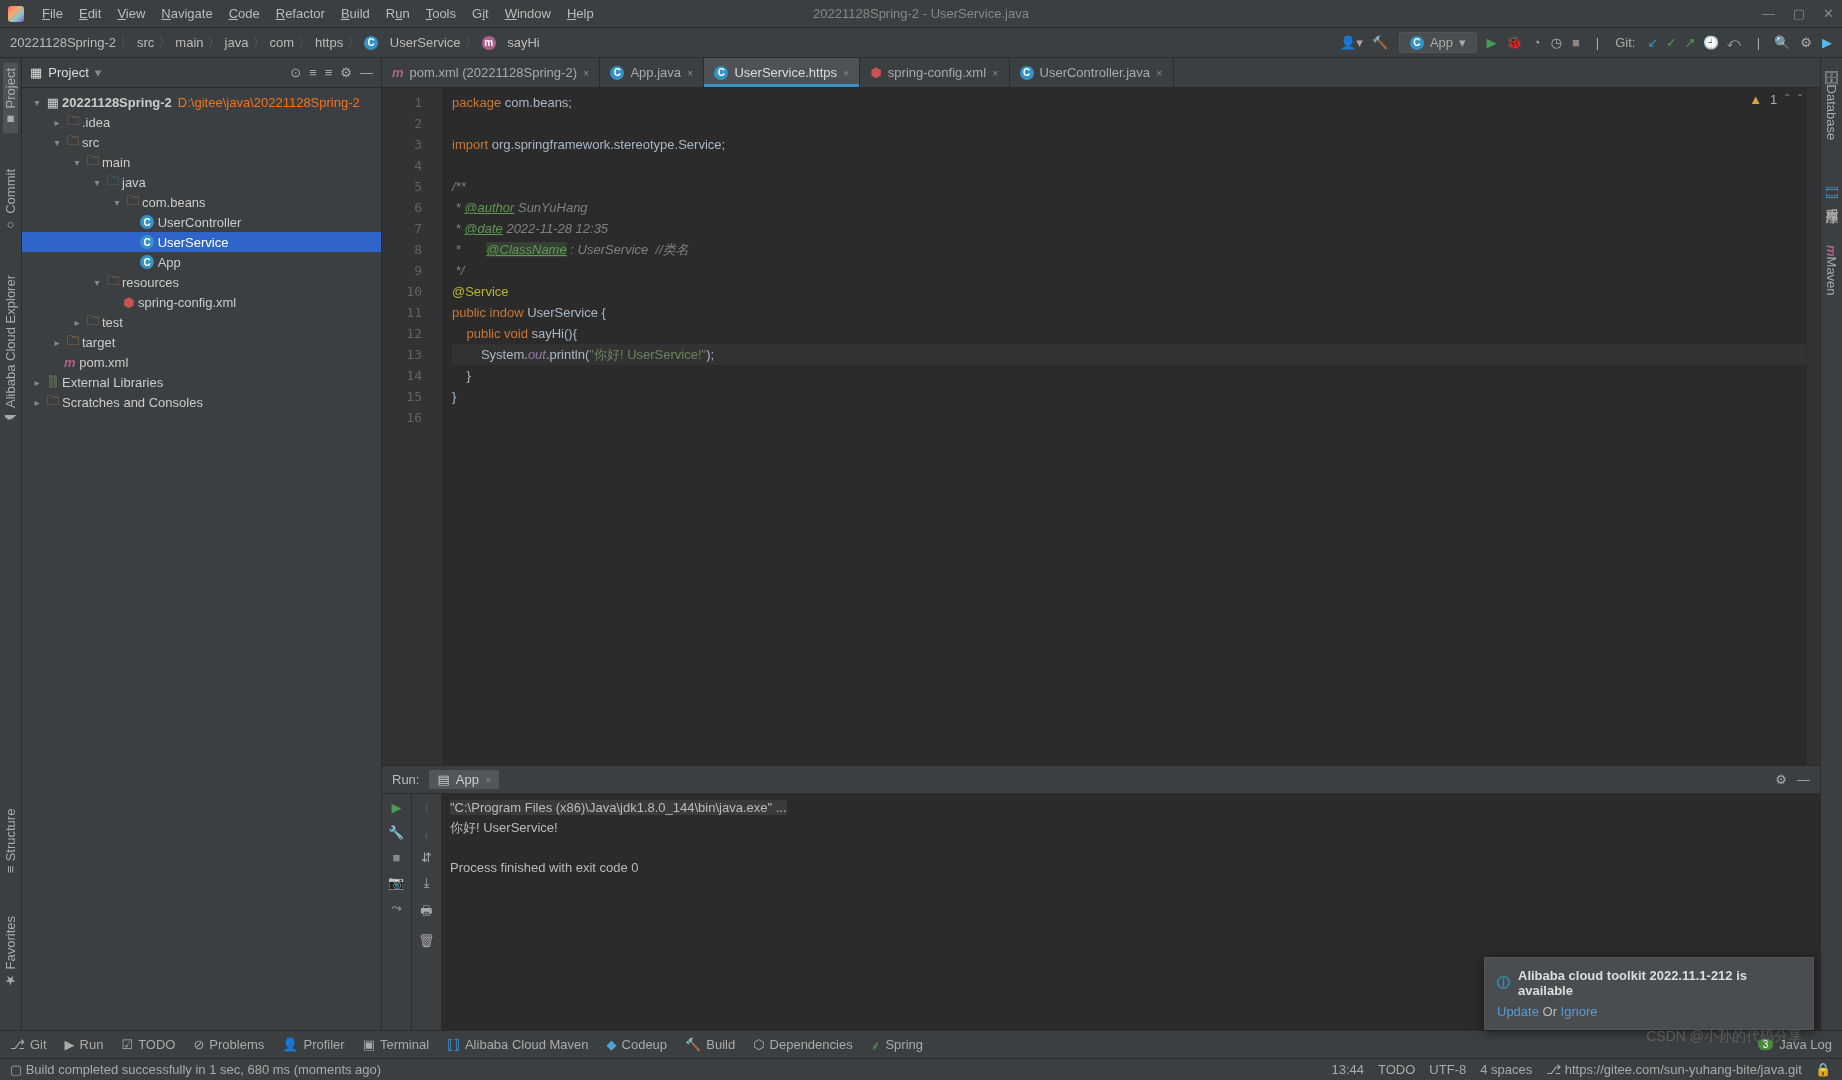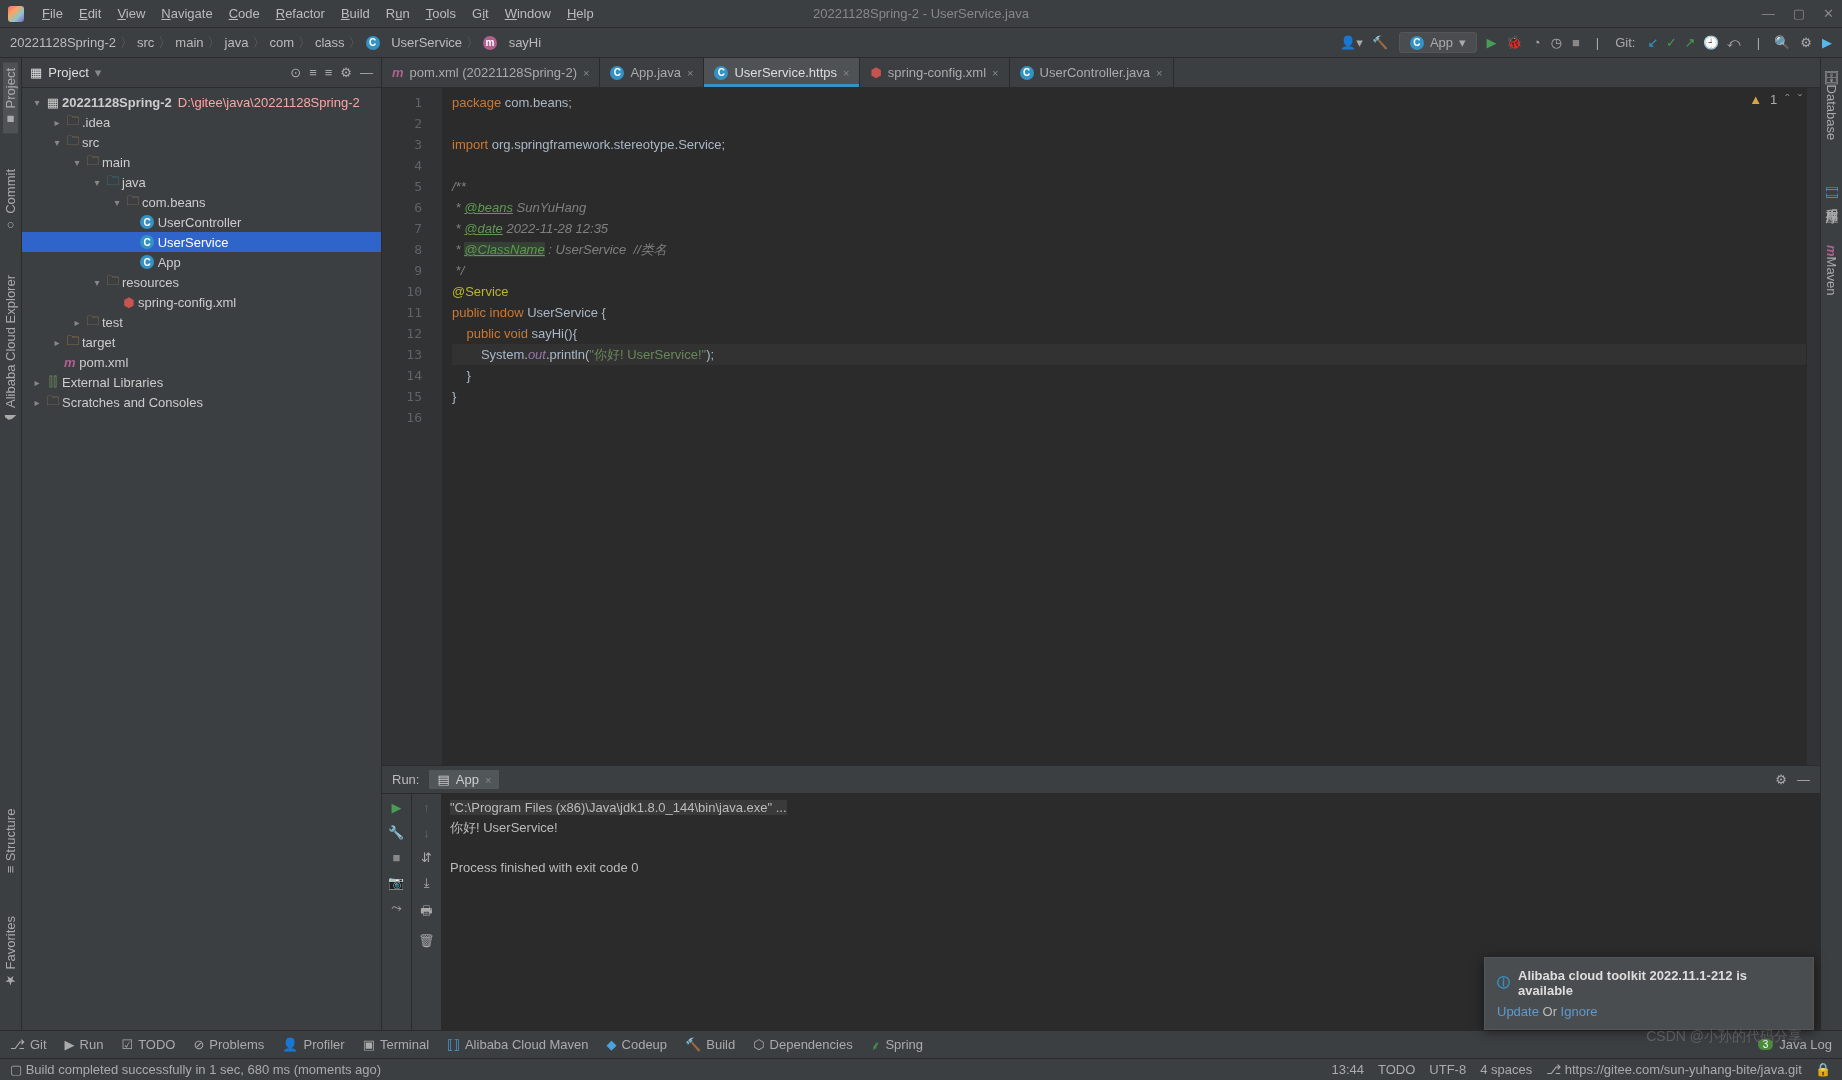--- a/index.html
+++ b/index.html
@@ -26,41 +26,41 @@
 .right-stripe .vtext { writing-mode: vertical-rl; color: #aaa; font-size: 12px; padding:6px 0;}
 .project-panel { width: 360px; background: #3c3f41; border-right: 1px solid #2b2b2b; display: flex; flex-direction: column; }
 .project-header { height: 30px; display: flex; align-items: center; padding: 0 8px; border-bottom: 1px solid #2b2b2b; }
 .project-header .title { display: flex; align-items: center; gap: 6px; color: #ddd; }
 .project-header .tools { margin-left: auto; display: flex; gap: 8px; color: #aaa; }
 .tree { flex: 1; overflow: auto; padding: 4px 0; }
 .tree-row { display: flex; align-items: center; height: 20px; padding-left: 8px; color: #ccc; white-space: nowrap; }
 .tree-row.selected { background: #2f65ca; color: #fff; }
 .tree-row .arrow { width: 14px; color: #888; font-size: 10px; text-align:center;}
 .tree-row .icon { width: 18px; text-align: center; }
-.tree-row .dim { color: #fca5a5; margin-left: 6px; }
+.tree-row .dim { color: #f97316; margin-left: 6px; }
 .folder-icon { color: #9a7b4f; }
 .blue-folder { color: #3e86a0; }
 .orange-folder { color: #c9893e; }
 .editor-area { flex: 1; display: flex; flex-direction: column; background: #2b2b2b; }
 .editor-tabs { height: 30px; background: #3c3f41; display: flex; align-items: stretch; border-bottom: 1px solid #2b2b2b; }
 .editor-tab { display: flex; align-items: center; padding: 0 10px; gap: 6px; color: #aaa; border-right: 1px solid #2b2b2b; position:relative;}
 .editor-tab.active { background: #4e5254; color: #ddd; }
 .editor-tab.active::after { content:""; position:absolute; bottom:0; left:0; right:0; height:3px; background:#3592c4; }
 .editor-tab .close { color: #888; font-size: 11px; }
 .code-wrap { flex: 1; display: flex; position: relative; background:#2b2b2b; }
 .gutter { width: 48px; background: #313335; color: #606366; text-align: right; padding: 4px 8px 4px 0; font-family: Consolas, monospace; font-size: 13px; line-height: 21px; }
 .fold-gutter { width:12px; background:#313335; }
 .code { flex: 1; padding: 4px 0 4px 10px; font-family: Consolas, monospace; font-size: 13px; line-height: 21px; color: #a9b7c6; white-space: pre; }
 .code .kw { color: #cc7832; }
 .code .pkg { color: #a9b7c6; }
 .code .str { color: #6a8759; }
 .code .cmt { color: #808080; font-style: italic; }
 .code .ann { color: #bbb529; }
 .code .tag { color: #629755; font-style: italic; text-decoration: underline;}
-.code .tag2 { color:#629755; font-style:italic; background:#344134; text-decoration:underline;}
+.code .tag2 { color:#629755; font-style:italic; background:#344134; text-decoration:underline;margin-left:22px;}
 .code .field { color:#9876aa; font-style:italic;}
 .code .cls { color:#a9b7c6; }
 .code .hl { background:#323232; display:block; width:100%; }
 .editor-right-strip { width:14px; background:#313335; border-left:1px solid #2b2b2b; }
 .inspections { position:absolute; top:4px; right:18px; display:flex; gap:8px; align-items:center; color:#aaa; font-size:12px;}
 .run-panel { height: 265px; display: flex; flex-direction: column; border-top: 1px solid #2b2b2b; background:#2b2b2b;}
 .run-header { height: 28px; background: #3c3f41; display: flex; align-items: center; padding: 0 10px; gap: 10px; border-bottom:1px solid #2b2b2b;}
 .run-header .tab { background:#515658; padding:2px 8px; border-radius:0; display:flex; align-items:center; gap:6px; color:#ccc;}
 .run-header .right { margin-left:auto; display:flex; gap:10px; color:#aaa;}
 .run-body { flex:1; display:flex; }
@@ -114,21 +114,21 @@
     <span class="crumb">20221128Spring-2</span>
       <span class="sep">〉</span>
     <span class="crumb">src</span>
       <span class="sep">〉</span>
     <span class="crumb">main</span>
       <span class="sep">〉</span>
     <span class="crumb">java</span>
       <span class="sep">〉</span>
     <span class="crumb">com</span>
       <span class="sep">〉</span>
-    <span class="crumb">class</span>
+    <span class="crumb">https</span>
       <span class="sep">〉</span>
     <span class="crumb"><span class="badge-c">C</span>&nbsp;<span>UserService</span></span>
       <span class="sep">〉</span>
     <span class="crumb"><span class="badge-m">m</span>&nbsp;<span>sayHi</span></span>
   </div>
   <div class="right-tools">
     <span>👤▾</span>
     <span class="green">🔨</span>
     <div class="run-config">
       <span class="badge-c">C</span>
@@ -301,21 +301,21 @@
           <span style="color:#888">ˆ</span>
             <span style="color:#888">ˇ</span>
         </div>
         <div class="gutter">1<br>2<br>3<br>4<br>5<br>6<br>7<br>8<br>9<br>10<br>11<br>12<br>13<br>14<br>15<br>16</div>
         <div class="fold-gutter"></div>
         <div class="code"><span class="kw">package </span><span class="pkg">com.beans</span><span>;</span>
 
 <span class="kw">import </span><span class="pkg">org.springframework.stereotype.</span><span class="cls">Service</span><span>;</span>
 
 <span class="cmt">/**</span>
-<span class="cmt"> * </span><span class="tag">@beans</span><span class="cmt"> SunYuHang</span>
+<span class="cmt"> * </span><span class="tag">@author</span><span class="cmt"> SunYuHang</span>
 <span class="cmt"> * </span><span class="tag">@date</span><span class="cmt"> 2022-11-28 12:35</span>
 <span class="cmt"> * </span><span class="tag2">@ClassName</span><span class="cmt"> : UserService  //类名</span>
 <span class="cmt"> */</span>
 <span class="ann">@Service</span>
 <span class="kw">public </span><span class="kw">indow </span><span class="cls">UserService </span><span>{</span>
 <span>    </span><span class="kw">public </span><span class="kw">void </span><span>sayHi()</span><span>{</span>
 <span class="hl"><span>        </span><span>System.</span><span class="field">out</span><span>.println(</span><span class="str">"你好! UserService!"</span><span>);</span></span><span>    }</span>
 <span>}</span>
 </div>
         <div class="editor-right-strip"></div>

